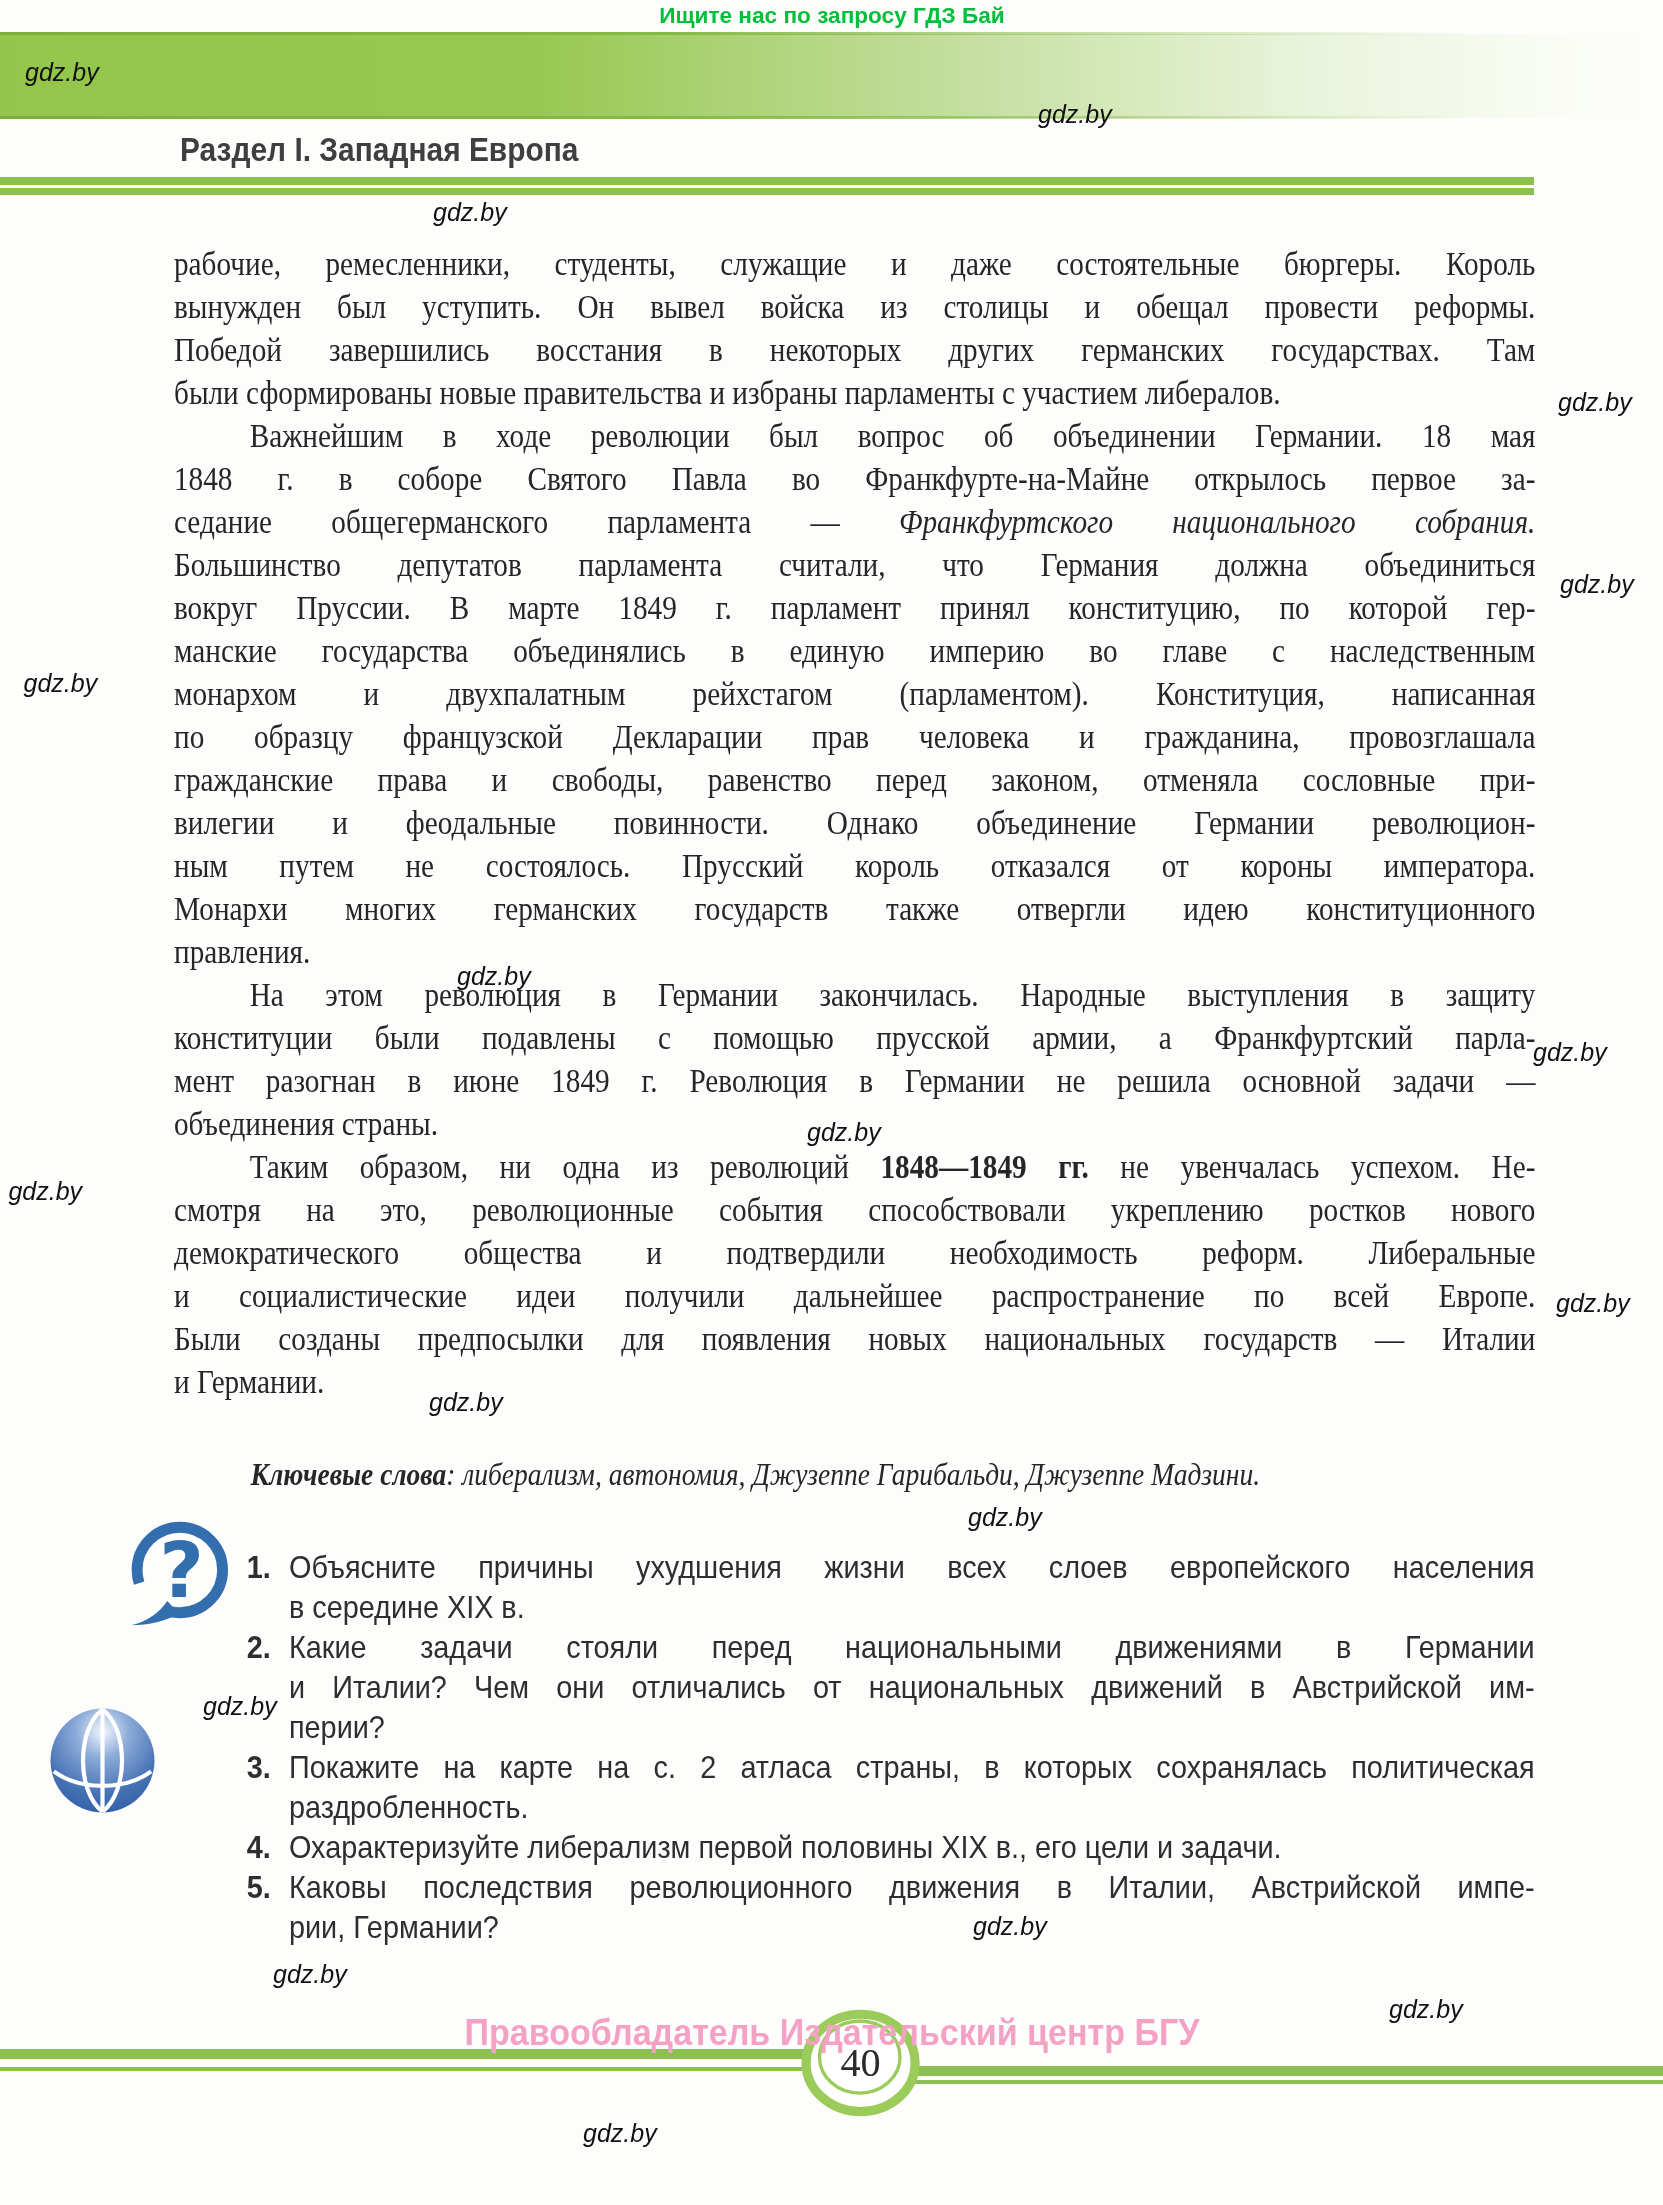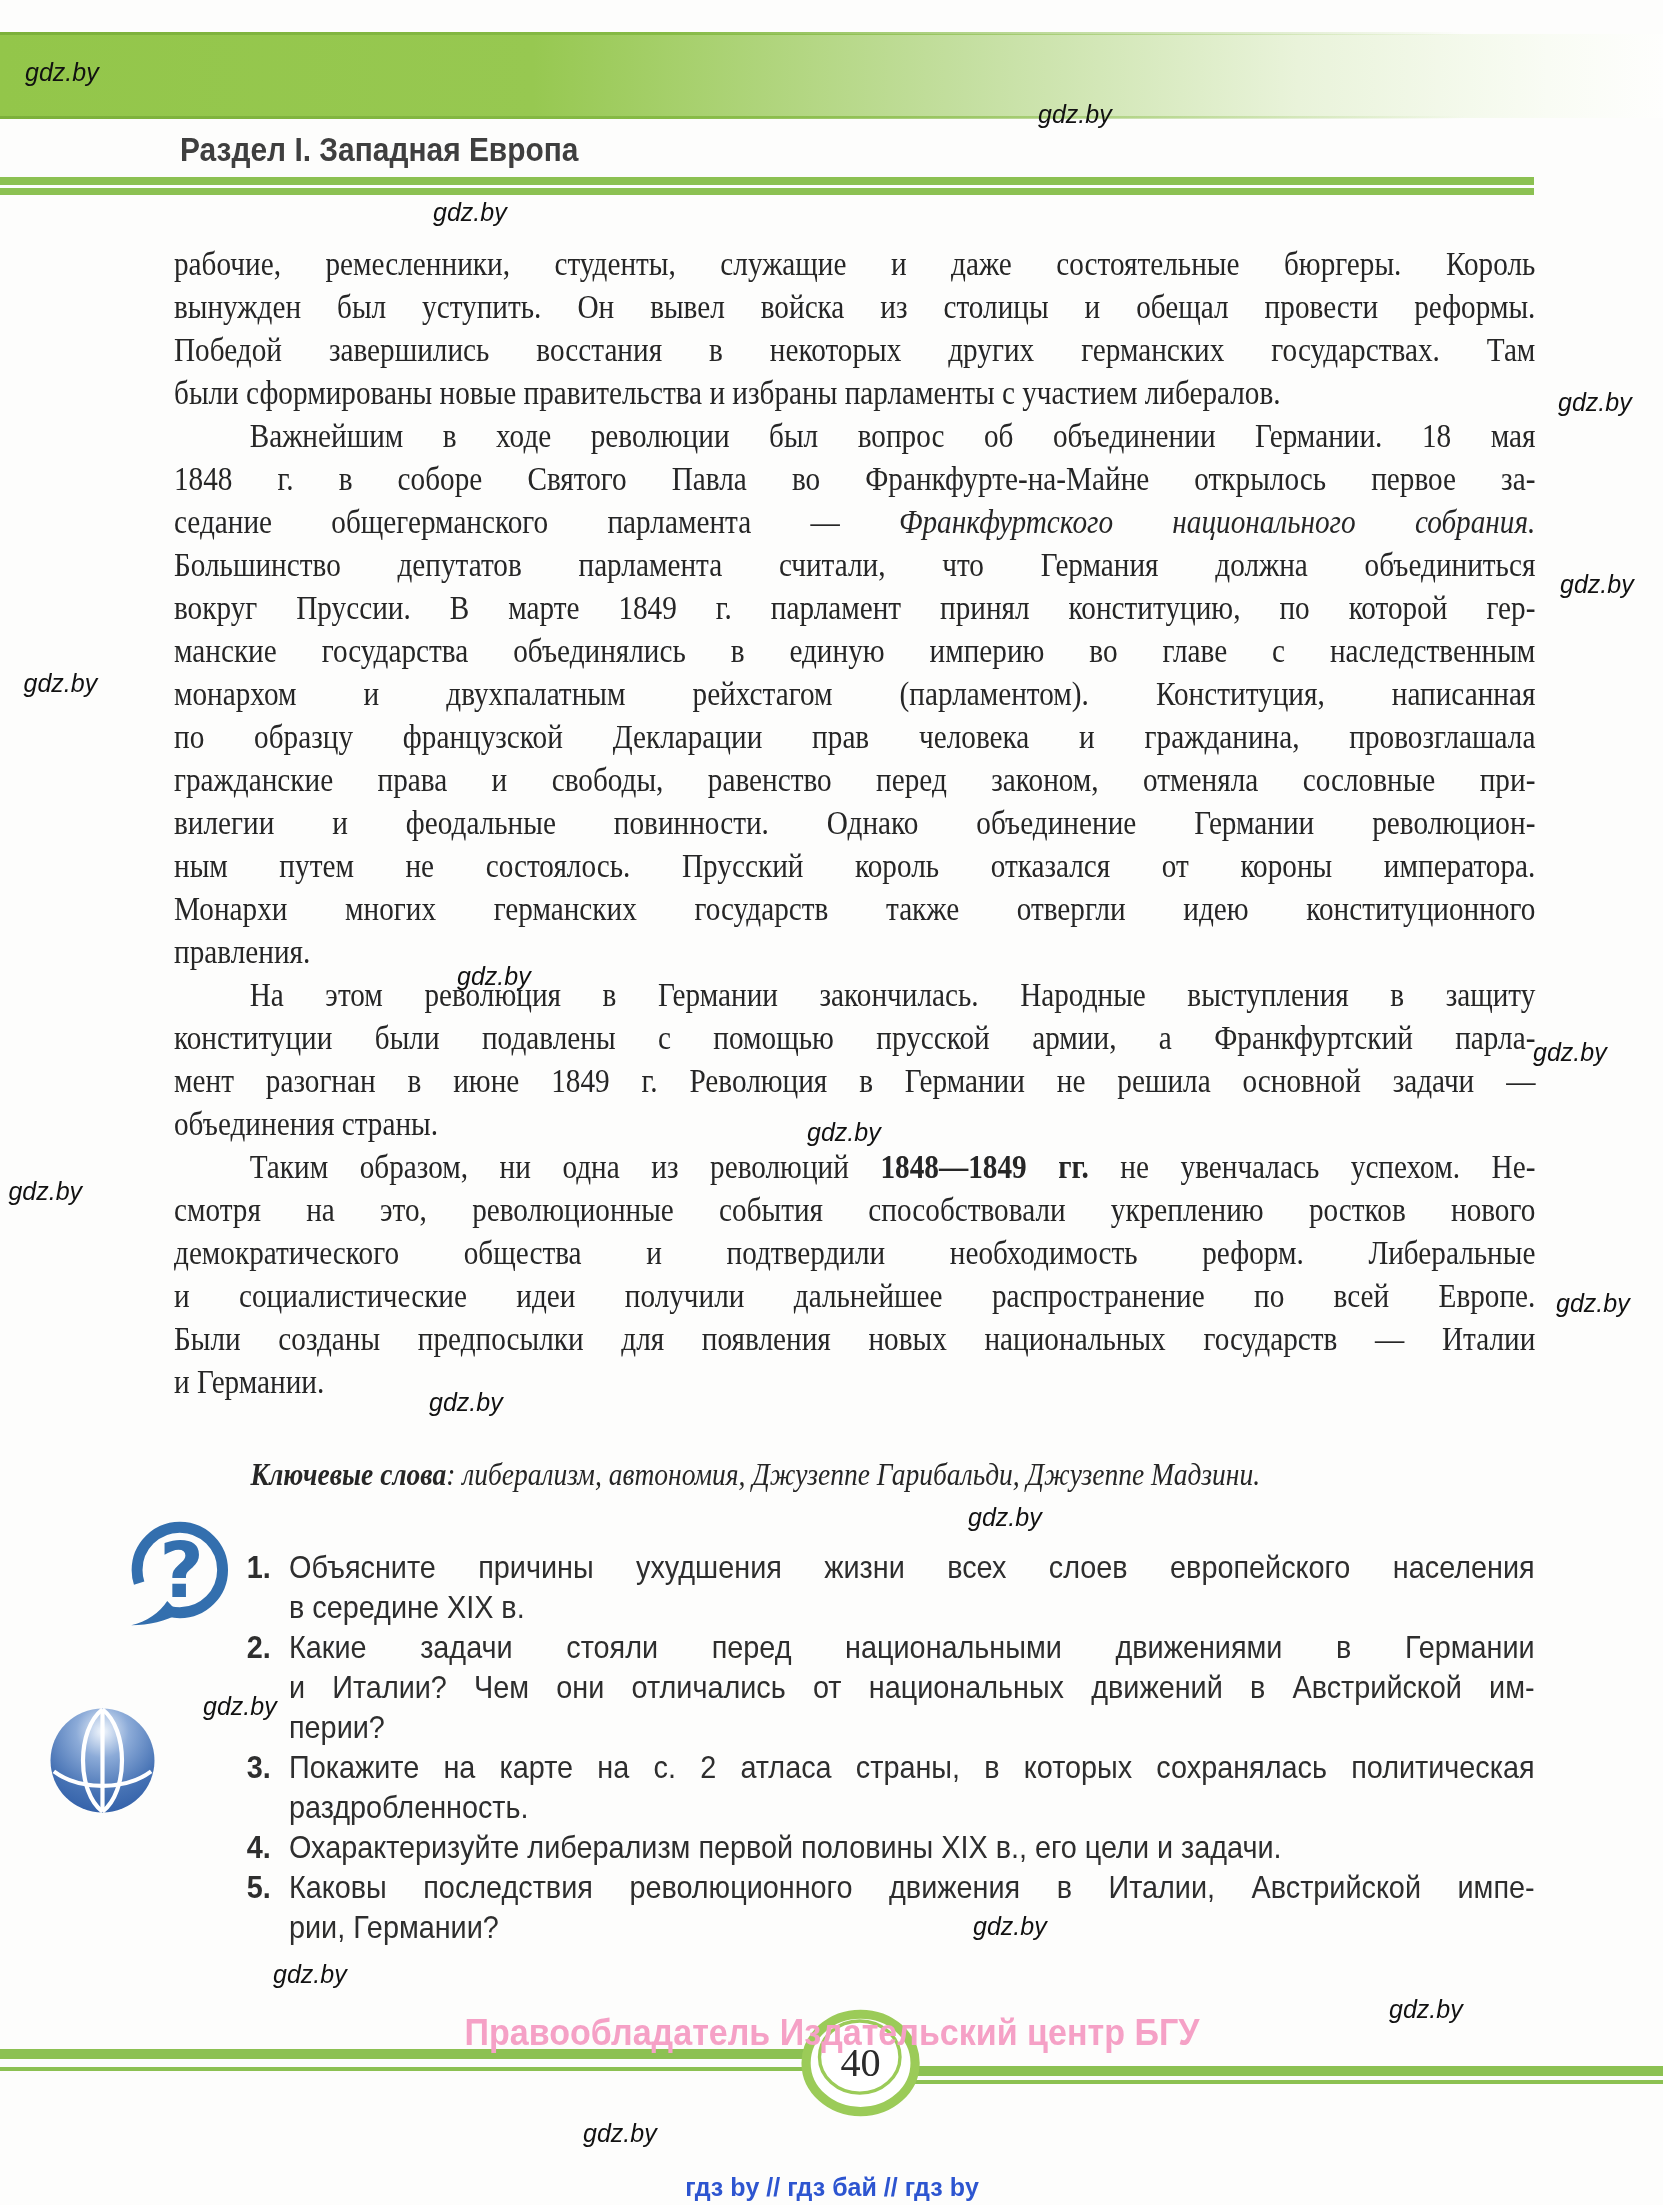--- a/index.html
+++ b/index.html
@@ -69,20 +69,21 @@
              font-family:"Liberation Sans","DejaVu Sans",sans-serif;
              font-size:37px;font-weight:700;line-height:1;white-space:nowrap;}
   .links{position:absolute;left:0;right:0;top:2173px;text-align:center;
          font-family:"Liberation Sans","DejaVu Sans",sans-serif;font-size:25px;font-weight:700;}
 </style>
 </head>
 <body>
 
 <div class="page">
 
+  <div class="promo" style="color: rgb(0, 191, 58);">Ищите нас по запросу ГДЗ Бай</div>
 
   <div class="gbar"></div>
   <div class="gbar-edge t"></div>
   <div class="gbar-edge b"></div>
 
   <div class="heading">Раздел I. Западная Европа</div>
   <div class="hrule1"></div>
   <div class="hrule2"></div>
 
   <div id="body-lines">
@@ -172,21 +173,20 @@
   <div class="frule fr-thick"></div>
   <div class="frule fr-thin"></div>
 
   <svg class="badge" width="130" height="122" viewBox="0 0 155 145">
     <ellipse cx="77" cy="70" rx="65" ry="58" fill="#ffffff" stroke="#9bcb58" stroke-width="11"></ellipse>
     <ellipse cx="76" cy="63" rx="48" ry="43" fill="none" stroke="#9bcb58" stroke-width="4"></ellipse>
     <text x="77" y="86" text-anchor="middle" font-size="48" fill="#2b2b2b">40</text>
   </svg>
 
   <div class="copyright" style="color: rgb(245, 161, 198);">Правообладатель Издательский центр БГУ</div>
-  <div class="links" style="color: rgb(45, 85, 208);">гдз by  //  гдз бай  //  гдз by</div>
 
   <div id="watermarks">
       <div class="wm" style="left: 25px; top: 60px;">gdz.by</div>
       <div class="wm" style="left: 1038px; top: 102px;">gdz.by</div>
       <div class="wm" style="left: 433px; top: 200px;">gdz.by</div>
       <div class="wm" style="left: 1558px; top: 390px;">gdz.by</div>
       <div class="wm" style="left: 1560px; top: 572px;">gdz.by</div>
       <div class="wm" style="left: 23.5px; top: 671px;">gdz.by</div>
       <div class="wm" style="left: 457px; top: 964px;">gdz.by</div>
       <div class="wm" style="left: 807px; top: 1120px;">gdz.by</div>

